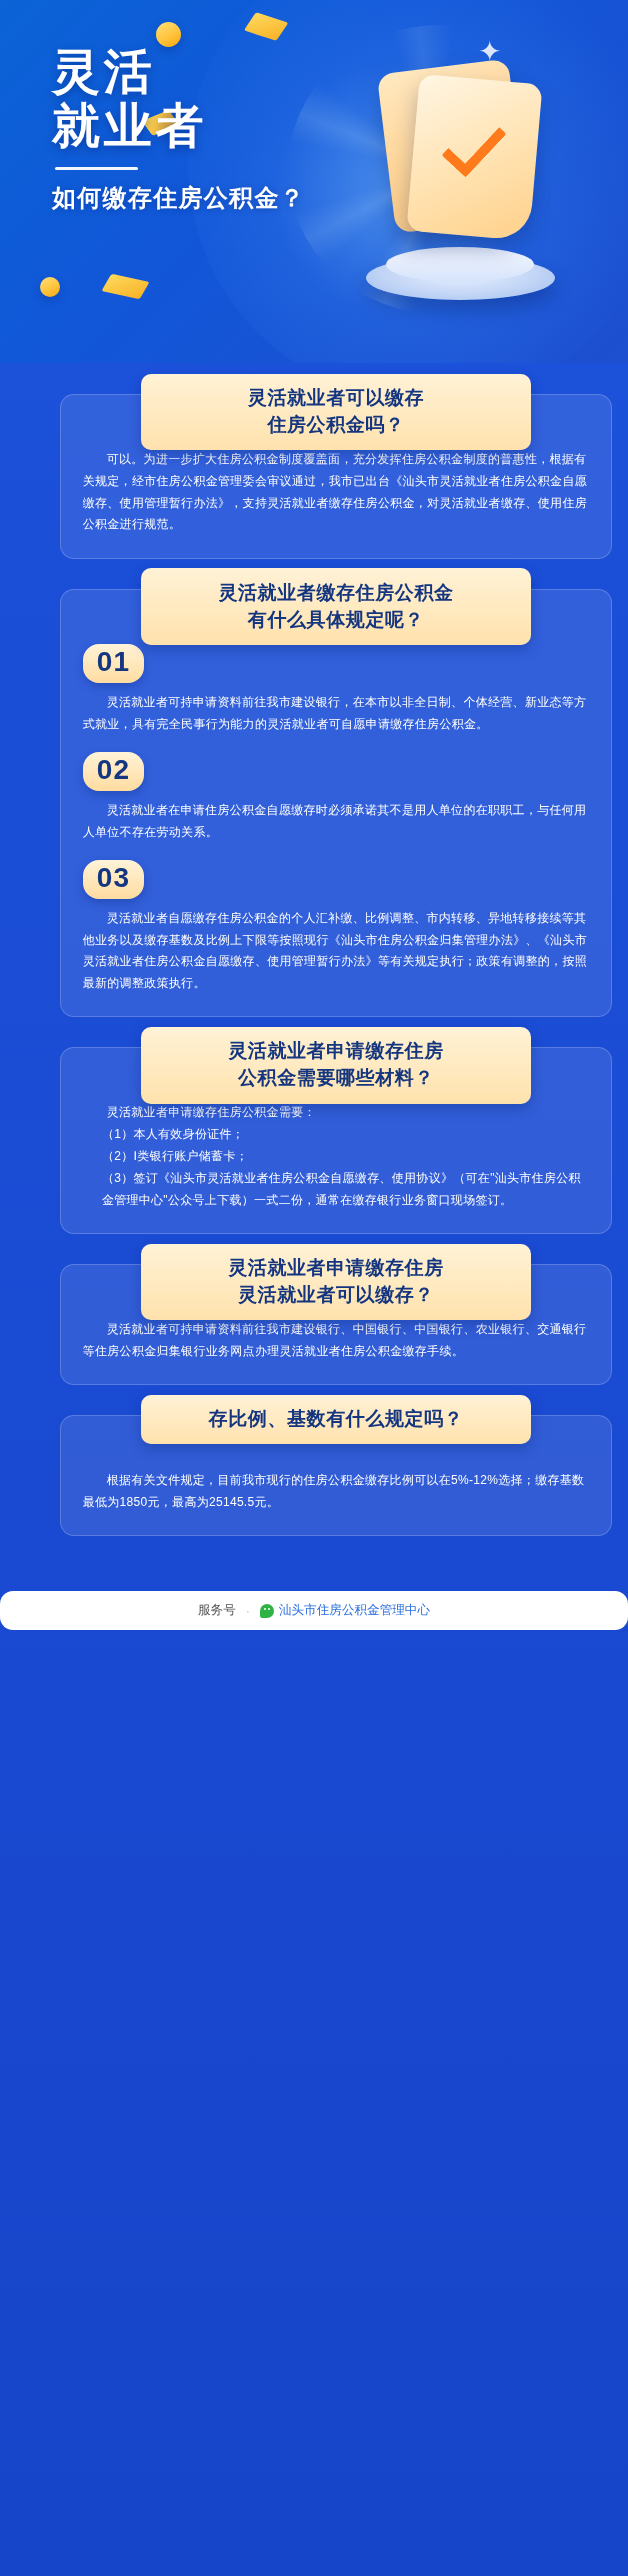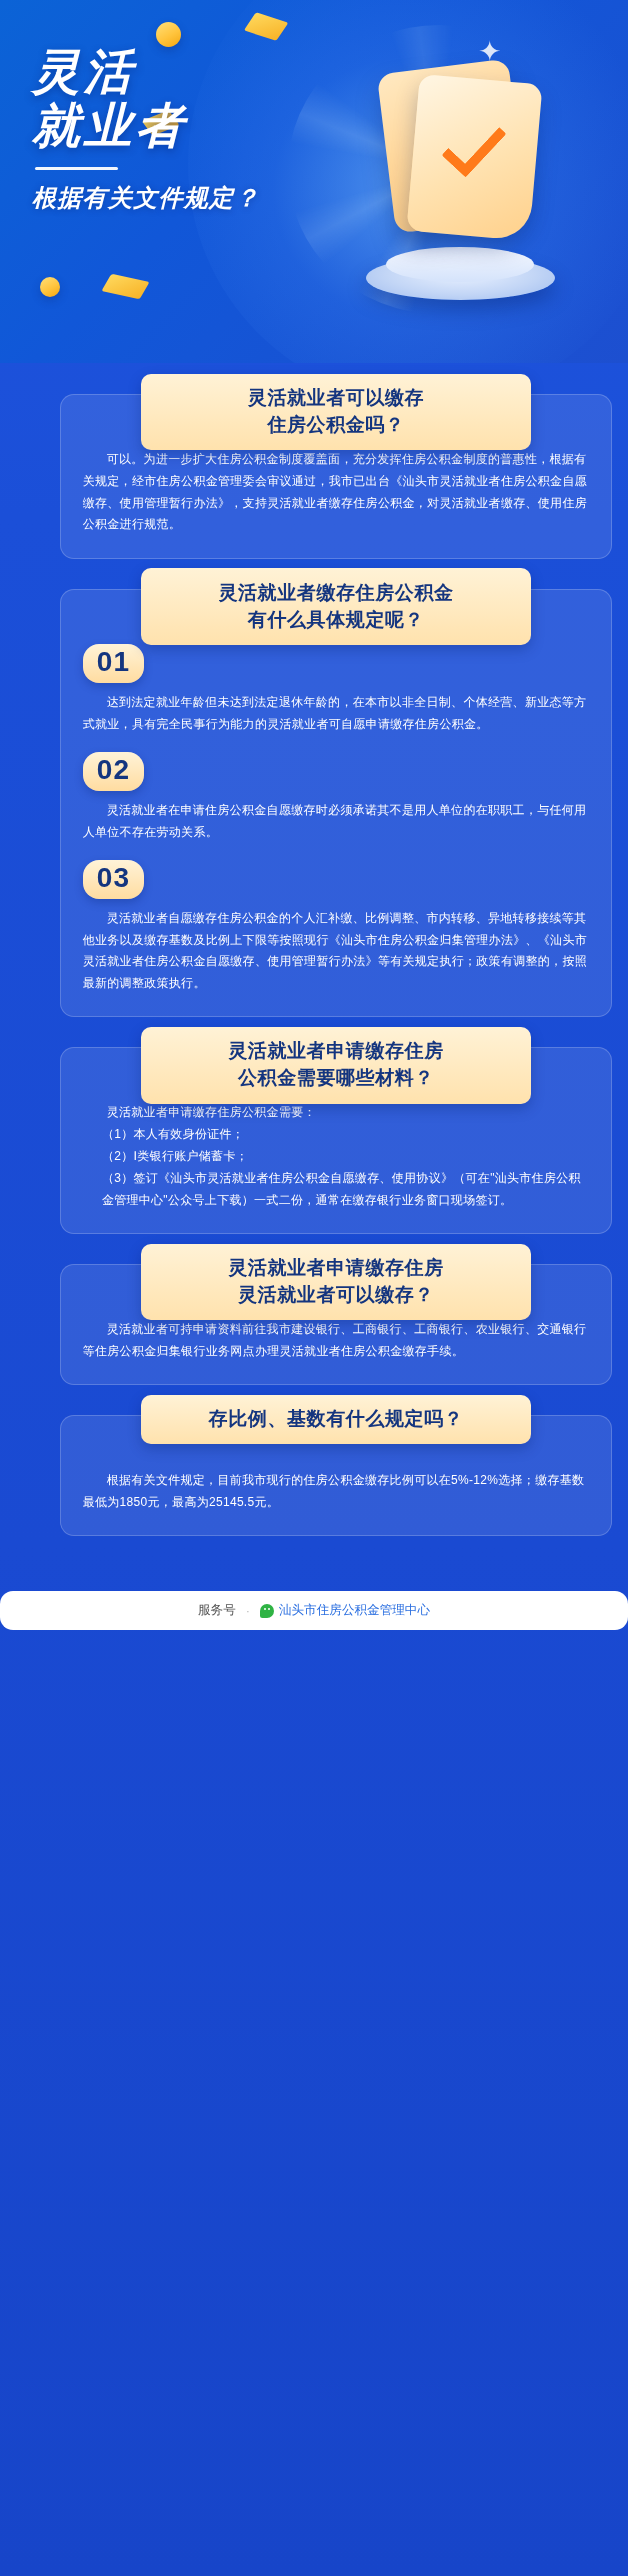--- a/index.html
+++ b/index.html
@@ -47,23 +47,22 @@
         rgba(190,225,255,0.16) 102deg,
         rgba(255,255,255,0.0) 116deg,
         rgba(255,255,255,0.0) 150deg,
         rgba(190,225,255,0.12) 162deg,
         rgba(255,255,255,0.0) 176deg);
     border-radius: 50%;
     filter: blur(0.6px);
   }
   .hero-title-wrap {
     position: absolute;
-    left: 32px; top: 45px;
+    left: 52px; top: 45px;
     z-index: 5;
-    font-style: italic;
   }
   .hero-line1, .hero-line2 {
     font-size: 48px;
     font-weight: bold;
     color: #ffffff;
     letter-spacing: 3.8px;
     line-height: 1.12;
     text-shadow: 0 2.5px 8.8px rgba(0,32,110,0.45);
   }
   .hero-rule {
@@ -280,21 +279,21 @@
       <div class="pedestal2"></div>
       <div class="shield-card"></div>
       <div class="shield-card2"></div>
       <div class="shield-check"></div>
     </div>
 
     <div class="hero-title-wrap">
       <div class="hero-line1">灵活</div>
       <div class="hero-line2">就业者</div>
       <div class="hero-rule"></div>
-      <div class="hero-sub">根据有关文件规定？</div>
+      <div class="hero-sub">如何缴存住房公积金？</div>
     </div>
   </div>
 
   <div class="content">
 
     <div class="card first">
       <div class="head-pill">
         <div class="t">灵活就业者可以缴存</div>
         <div class="t">住房公积金吗？</div>
       </div>
@@ -306,21 +305,21 @@
     <div class="card">
       <div class="head-pill">
         <div class="t">灵活就业者缴存住房公积金</div>
         <div class="t">有什么具体规定呢？</div>
       </div>
       <div class="card-body">
         <div class="block">
           <div class="num-wrap">
             <span class="num-badge">01</span>
           </div>
-          <p class="para">达到法定就业年龄但未达到法定退休年龄的，在本市以非全日制、个体经营、新业态等方式就业，具有完全民事行为能力的灵活就业者可自愿申请缴存住房公积金。</p>
+          <p class="para">灵活就业者可持申请资料前往我市建设银行，在本市以非全日制、个体经营、新业态等方式就业，具有完全民事行为能力的灵活就业者可自愿申请缴存住房公积金。</p>
         </div>
         <div class="block">
           <div class="num-wrap">
             <span class="num-badge">02</span>
           </div>
           <p class="para">灵活就业者在申请住房公积金自愿缴存时必须承诺其不是用人单位的在职职工，与任何用人单位不存在劳动关系。</p>
         </div>
         <div class="block">
           <div class="num-wrap">
             <span class="num-badge">03</span>
@@ -342,21 +341,21 @@
         <p class="para hang">（3）签订《汕头市灵活就业者住房公积金自愿缴存、使用协议》（可在"汕头市住房公积金管理中心"公众号上下载）一式二份，通常在缴存银行业务窗口现场签订。</p>
       </div>
     </div>
 
     <div class="card">
       <div class="head-pill">
         <div class="t">灵活就业者申请缴存住房</div>
         <div class="t">灵活就业者可以缴存？</div>
       </div>
       <div class="card-body">
-        <p class="para">灵活就业者可持申请资料前往我市建设银行、工商银行、工商银行、农业银行、交通银行等住房公积金归集银行业务网点办理灵活就业者住房公积金缴存手续。</p>
+        <p class="para">灵活就业者可持申请资料前往我市建设银行、中国银行、中国银行、农业银行、交通银行等住房公积金归集银行业务网点办理灵活就业者住房公积金缴存手续。</p>
       </div>
     </div>
 
     <div class="card">
       <div class="head-pill">
         <div class="t">存比例、基数有什么规定吗？</div>
       </div>
       <div class="card-body">
         <p class="para">根据有关文件规定，目前我市现行的住房公积金缴存比例可以在5%-12%选择；缴存基数最低为1850元，最高为25145.5元。</p>
       </div>

